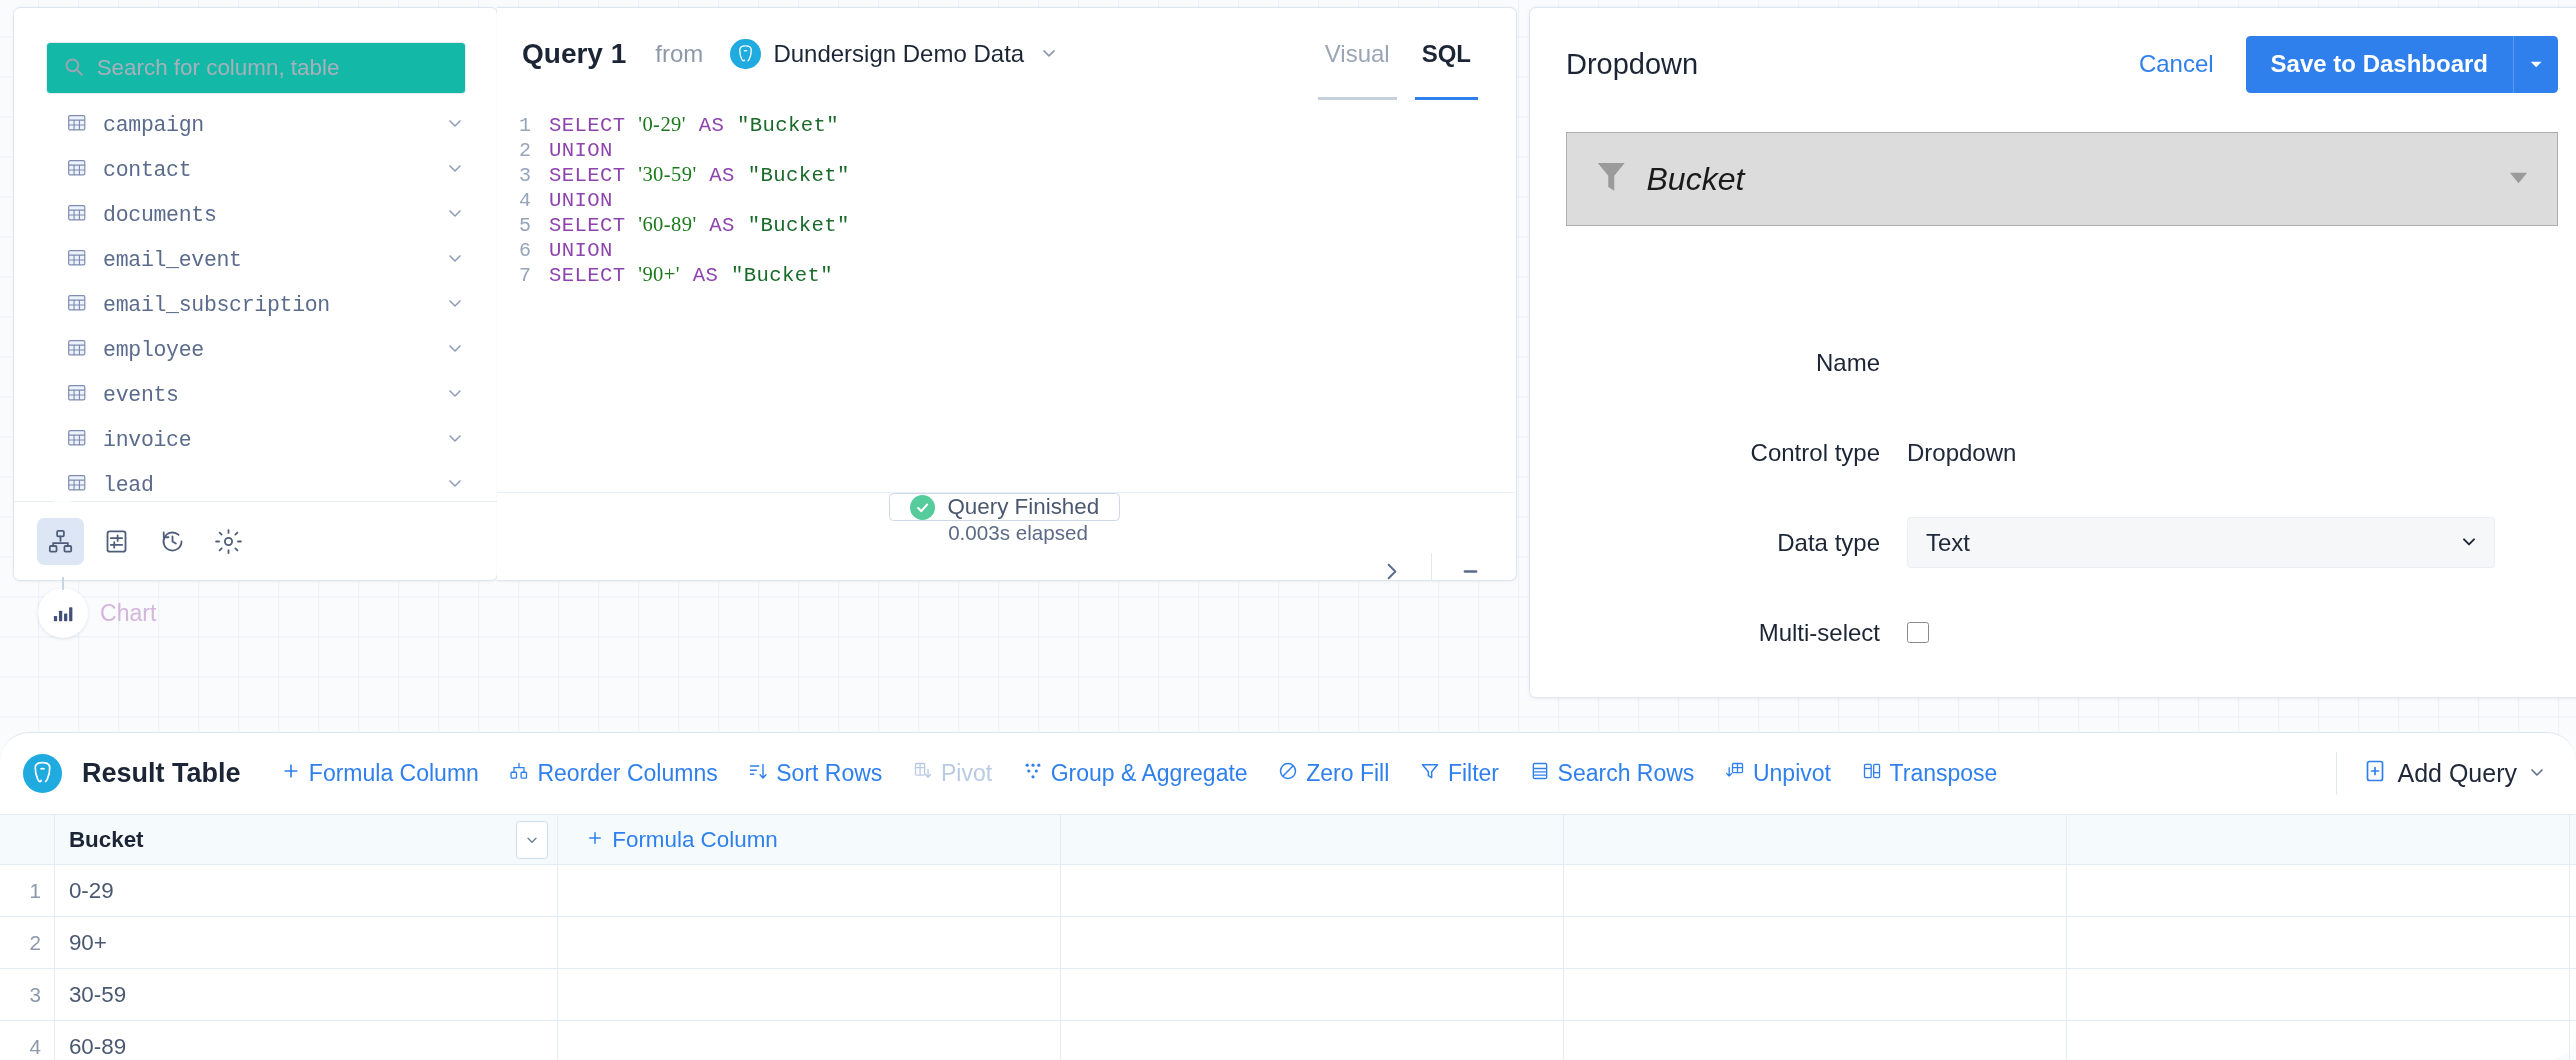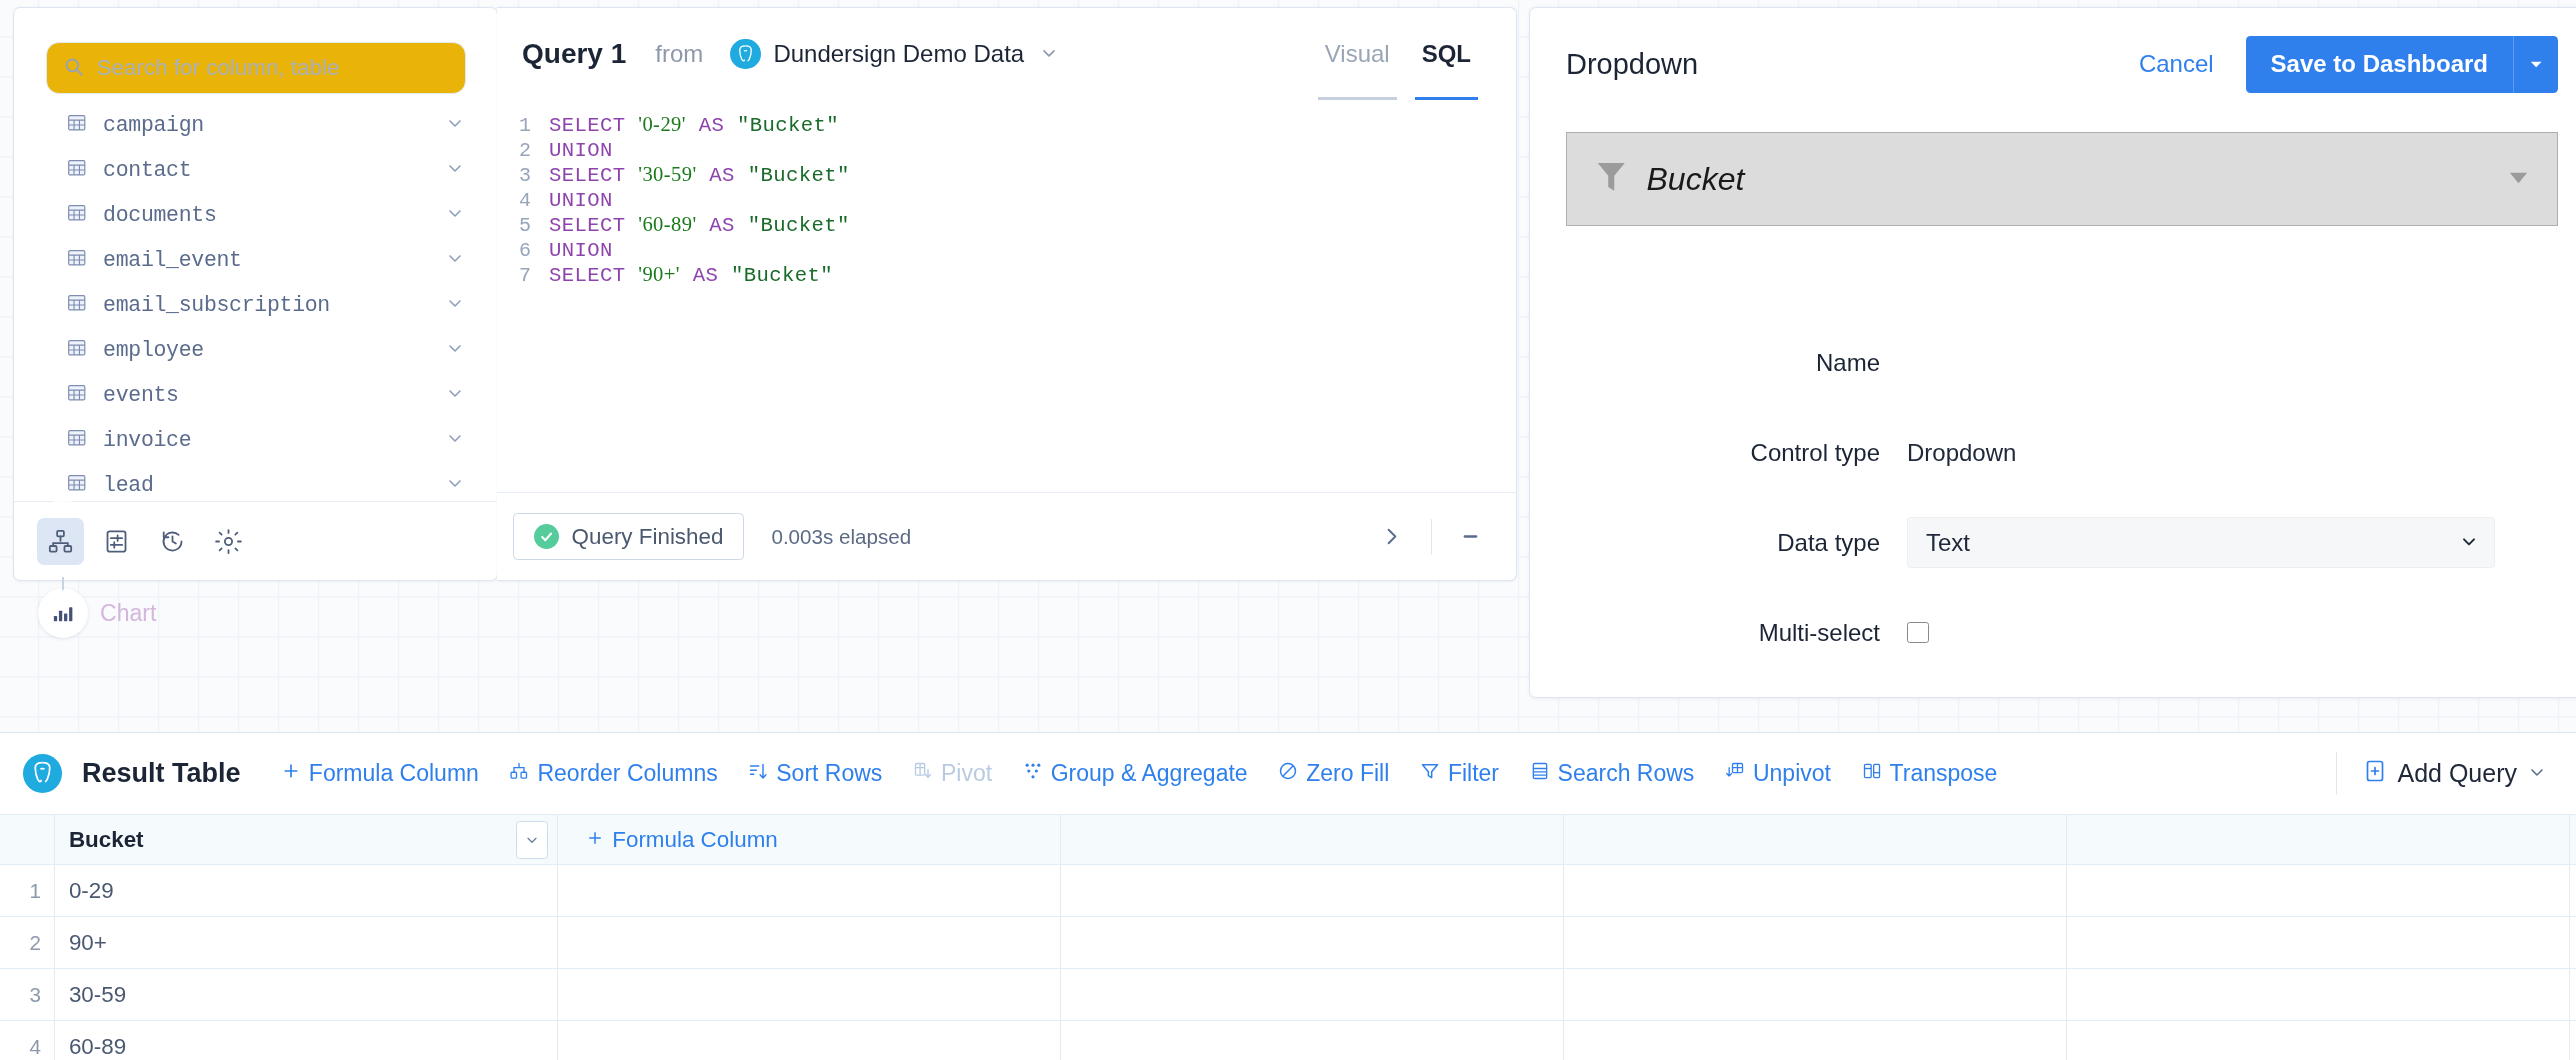--- a/index.html
+++ b/index.html
@@ -26,23 +26,23 @@
     width: 485px; height: 574px;
     background: #fff;
     border: 0.9px solid #dde6f0;
     border-radius: 7.2px;
     box-shadow: 0 0.9px 2.7px rgba(30,50,90,.06);
     overflow: hidden;
   }
   .search-wrap {
     position: absolute; left: 32px; top: 34px;
     width: 420px; height: 52px;
-    background: #eab308;
+    background: #14b8a6;
     border: 0.9px solid #e4e9f0;
-    border-radius: 13px;
+    border-radius: 4px;
     display: flex; align-items: center; gap: 12.6px;
     padding: 0 16px;
   }
   .search-wrap svg { flex: 0 0 auto; }
   .search-input {
     border: none; outline: none; background: transparent;
     font-family: "Liberation Sans", sans-serif;
     font-size: 22.4px; color: #3b4a61; width: 100%;
   }
   .search-input::placeholder { color: #a8b0bb; }
@@ -133,21 +133,21 @@
     font-family: "Liberation Mono", monospace;
     font-size: 20.6px; white-space: pre; letter-spacing: 0.4px;
   }
   .kw { color: #8e44ad; }
   .str { color: #1a7a1a; font-family: Liberation Serif, serif; }
   .ident { color: #1a6b2a; }
 
   .q-footer {
     position: absolute; left: 0; right: 0; bottom: 0; height: 88px;
     border-top: 0.9px solid #e7eef6;
-    display: flex; align-items: center; padding: 0 20px 0 16px;
+    display: flex; align-items: center; padding: 0 20px 0 16px; flex-direction: column;
   }
   .status-pill {
     height: 47px; border: 0.9px solid #ccd7e8; border-radius: 4.5px;
     display: flex; align-items: center; gap: 12.6px; padding: 0 20px;
     cursor: pointer;
   }
   .status-dot {
     width: 25px; height: 25px; border-radius: 50%;
     background: #56cc9d; display: flex; align-items: center; justify-content: center;
     flex: 0 0 auto;
@@ -255,20 +255,21 @@
     width: 21.5px; height: 21.5px; cursor: pointer;
     appearance: none; border: 0.9px solid #8a8a8a; border-radius: 2.7px;
     background: #fff;
   }
 
   
   #result-panel {
     position: absolute; left: 0; right: 0; top: 732px; bottom: 0;
     background: #fff;
     border-top: 0.9px solid #dde6f0;
+    border-radius: 29px;
   }
   .rt-toolbar {
     height: 81px; display: flex; align-items: center;
     padding: 0 29px 0 23px; gap: 0;
   }
   .rt-logo {
     width: 39px; height: 39px; border-radius: 50%;
     background: #1faae0; display: flex; align-items: center; justify-content: center;
     flex: 0 0 auto;
   }

